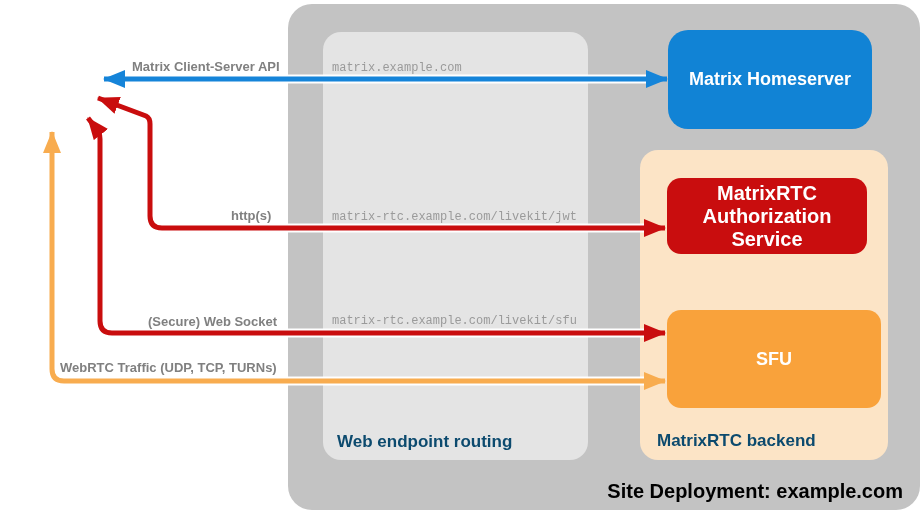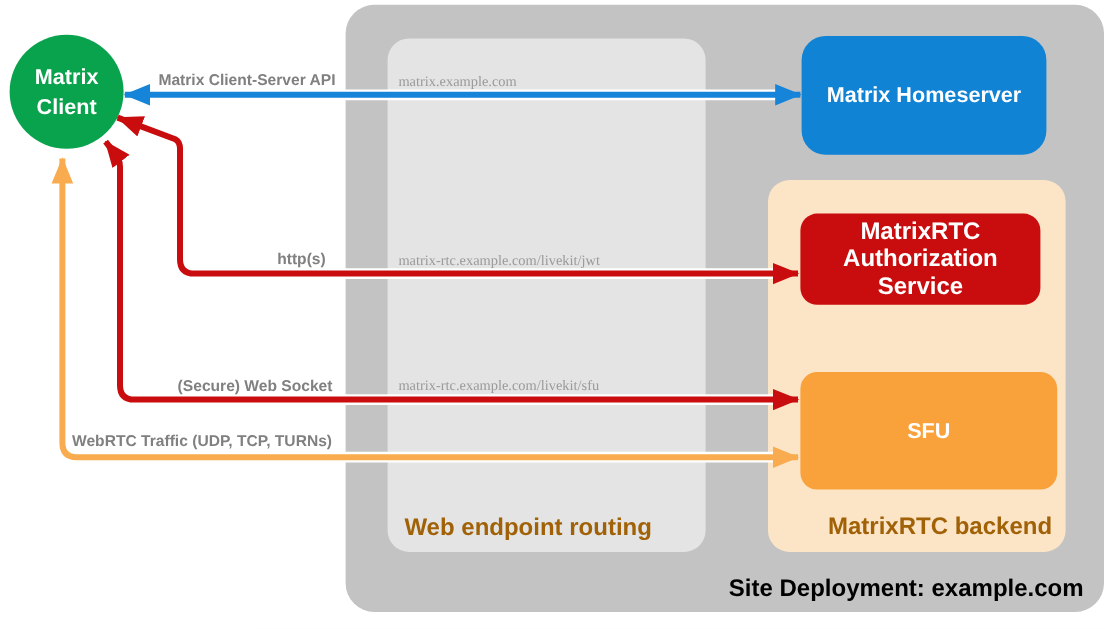--- a/index.html
+++ b/index.html
@@ -46,41 +46,41 @@
     background: #c90d0e; border-radius: 14px;
     font-size: 20px; line-height: 23px; flex-direction: column;
   }
   .sfu-node {
     left: 27px; top: 160px; width: 214px; height: 98px;
     background: #f9a23b; border-radius: 14px; font-size: 18px;
   }
 
   
   .container-label {
-    position: absolute; font-size: 20px; font-weight: bold;
-    color: #a16207; white-space: nowrap; text-align: center;
+    position: absolute; font-size: 17px; font-weight: bold;
+    color: #0c4a6e; white-space: nowrap; text-align: center;
   }
   .routing-label { left: 14px; bottom: 8px; }
-  .backend-label { left: 17px; bottom: 9px; margin-left: 33px; }
+  .backend-label { left: 17px; bottom: 9px; }
   .site-label {
     position: absolute; right: 17px; bottom: 7px;
     font-size: 20px; font-weight: bold; color: #000000; white-space: nowrap;
   }
 
   
   .edges-svg { left: 0; top: 0; pointer-events: none; }
 
   
   .edge-label {
     position: absolute; font-size: 13px; font-weight: 600;
     color: #808080; white-space: nowrap;
   }
   .route-label {
     position: absolute; font-size: 12px;
-    font-family: Liberation Serif, serif;
+    font-family: Liberation Mono, monospace;
     color: #9a9a9a; white-space: nowrap;
   }
 </style>
 </head>
 <body>
 
 <div class="canvas">
 
   <div class="abs site-box">
 
@@ -100,24 +100,20 @@
       <span class="container-label backend-label">MatrixRTC backend</span>
     </div>
 
     <div class="abs node homeserver-node">
       <span>Matrix Homeserver</span>
     </div>
 
     <span class="site-label">Site Deployment: example.com</span>
   </div>
 
-  <div class="abs node client-node">
-    <span>Matrix</span>
-    <span>Client</span>
-  </div>
 
   <svg class="abs edges-svg" width="921" height="524" viewBox="0 0 921 524">
     <defs>
       <marker id="ah-blue" markerUnits="userSpaceOnUse" markerWidth="24" markerHeight="20" refX="21" refY="10" orient="auto-start-reverse">
         <path d="M0,1 L22,10 L0,19 Z" fill="#1584d9"></path>
       </marker>
       <marker id="ah-red" markerUnits="userSpaceOnUse" markerWidth="24" markerHeight="20" refX="21" refY="10" orient="auto-start-reverse">
         <path d="M0,1 L22,10 L0,19 Z" fill="#c90d0e"></path>
       </marker>
       <marker id="ah-orange" markerUnits="userSpaceOnUse" markerWidth="24" markerHeight="20" refX="21" refY="10" orient="auto-start-reverse">

